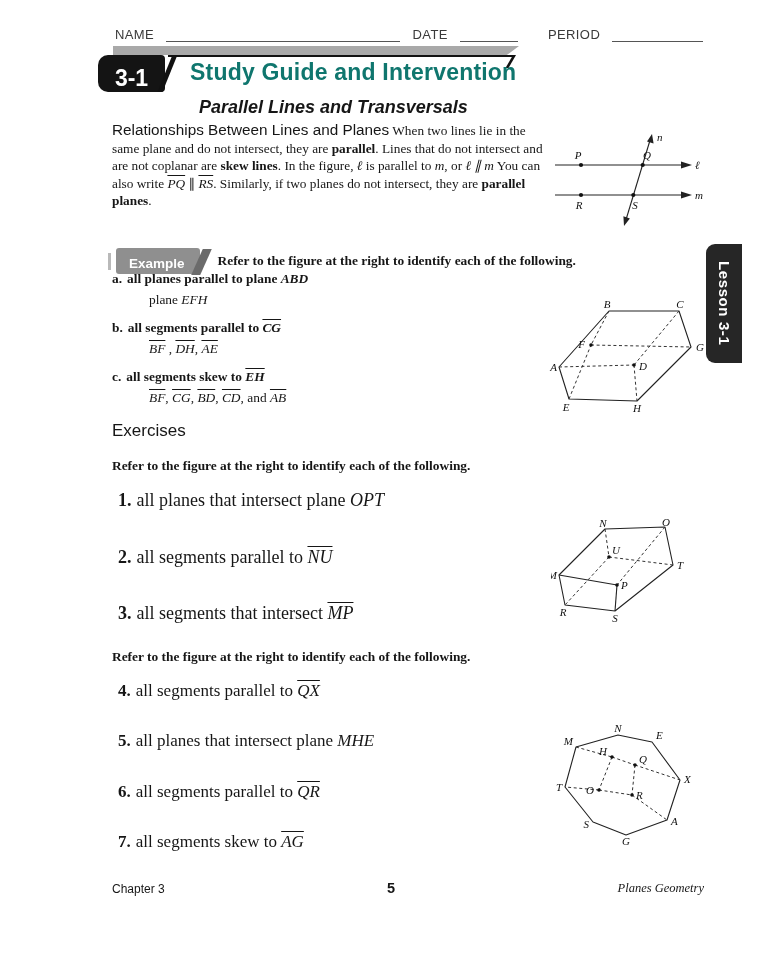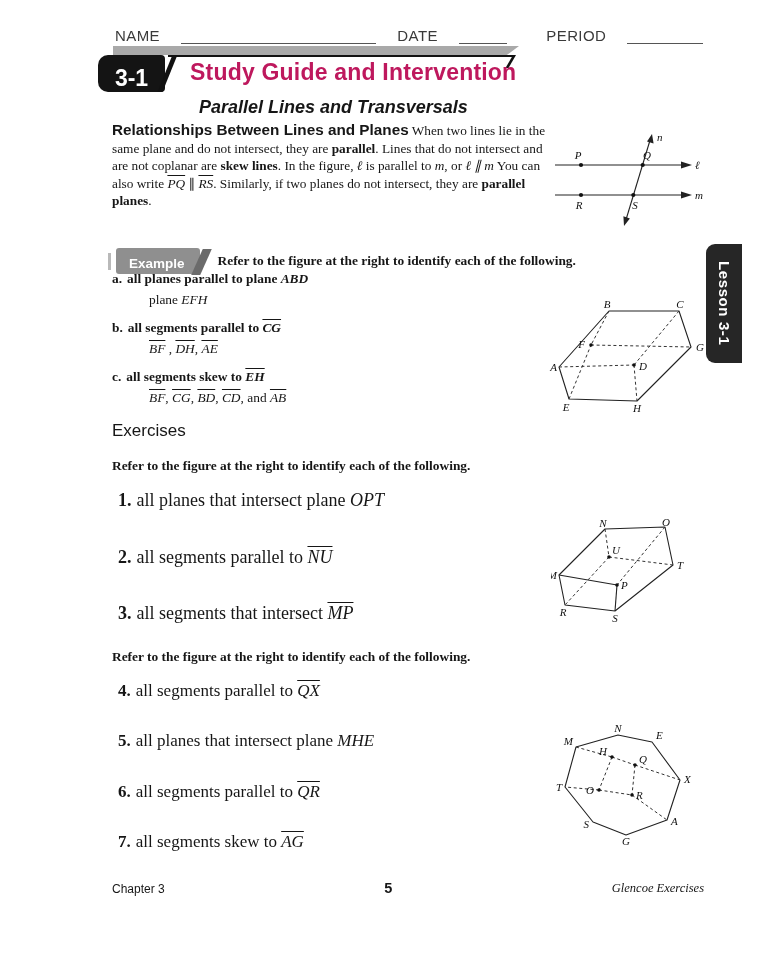--- a/index.html
+++ b/index.html
@@ -1,41 +1,41 @@
 <!DOCTYPE html>
 <html style="--banner-box: #141414; --banner-shadow: #a9a9a9; --badge-bg: #8f8f8f; --badge-tail: #6b6b6b; --tab-bg: #262626;"><head>
 <meta charset="utf-8">
 <style>
   *{margin:0;padding:0;box-sizing:border-box}
   html,body{width:758px;height:970px}
   body{background:#fff;font-family:"Liberation Serif",serif;color:#161616}
   .page{position:relative;width:758px;height:970px;background:#fff;overflow:hidden}
   .abs{position:absolute}
   
-  .header-row{left:115px;top:27px;width:588px;display:flex;align-items:flex-end;gap:21px;
-    font-family:"Liberation Sans",sans-serif;font-size:15px;color:#3a3a3a;letter-spacing:.4px}
+  .header-row{left:115px;top:27px;width:588px;display:flex;align-items:flex-end;gap:12px;
+    font-family:"Liberation Sans",sans-serif;font-size:13px;color:#3a3a3a;letter-spacing:.4px}
   .hline{border-bottom:1.2px solid #555;height:13px}
   .hline-name{width:258px}
   .hline-date{width:64px;margin-right:18px}
   .hline-period{width:100px}
   
   .banner-shadow{left:113px;top:46px;width:406px;height:9px;background:var(--banner-shadow,#aaa);
     clip-path:polygon(0 0,100% 0,97% 100%,0 100%)}
   .banner-rule{left:168px;top:55px;width:346px;height:2px;background:#111}
   .banner-tick{left:513px;top:55px;width:3px;height:13px;background:#111;transform:skewX(-30deg);transform-origin:top left}
   .lesson-box{left:98px;top:55px;width:67px;height:37px;background:var(--banner-box,#141414);
     border-radius:10px 4px 4px 10px;color:#fff;font-family:"Liberation Sans",sans-serif;font-weight:bold;
     font-size:23px;display:flex;align-items:flex-end;justify-content:center}
   .banner-slash{left:172px;top:56px;width:5px;height:36px;background:#111;transform:skewX(-22deg);transform-origin:top left}
   .page-title{left:190px;top:59px;font-family:"Liberation Sans",sans-serif;font-weight:bold;font-size:23px;
-    color:#be185d;letter-spacing:.2px}
+    color:#0f766e;letter-spacing:.2px}
   .subtitle{left:199px;top:97px;font-family:"Liberation Sans",sans-serif;font-weight:bold;font-style:italic;font-size:18px}
   
   .intro{left:112px;top:120px;width:442px;font-size:13.3px;line-height:1.31}
-  .intro-heading{font-family:"Liberation Sans",sans-serif;font-weight:bold;font-size:15.3px}
+  .intro-heading{font-family:"Liberation Sans",sans-serif;font-weight:normal;font-size:15.3px}
   .bt{font-weight:bold}
   .iv{font-style:italic}
   .ovl{font-style:italic;text-decoration:overline}
   
   .fig1{left:551px;top:131px}
   .fig2{left:549px;top:299px}
   .fig3{left:551px;top:519px}
   .fig4{left:556px;top:725px}
   svg{display:block}
   .edge{stroke:#222;stroke-width:1.1;fill:none;stroke-linejoin:round}
@@ -242,16 +242,16 @@
       <text class="vlabel" x="80" y="74">R</text>
       <text class="vlabel" x="33" y="103" text-anchor="end">S</text>
       <text class="vlabel" x="115" y="100">A</text>
       <text class="vlabel" x="70" y="120" text-anchor="middle">G</text>
     </svg>
   </div>
 
   <div class="abs footer">
     <span class="footer-left">Chapter 3</span>
     <span class="footer-page">5</span>
-    <span class="footer-right">Glencoe Exercises</span>
+    <span class="footer-right">Planes Geometry</span>
   </div>
 
 </div>
 
 </body></html>

